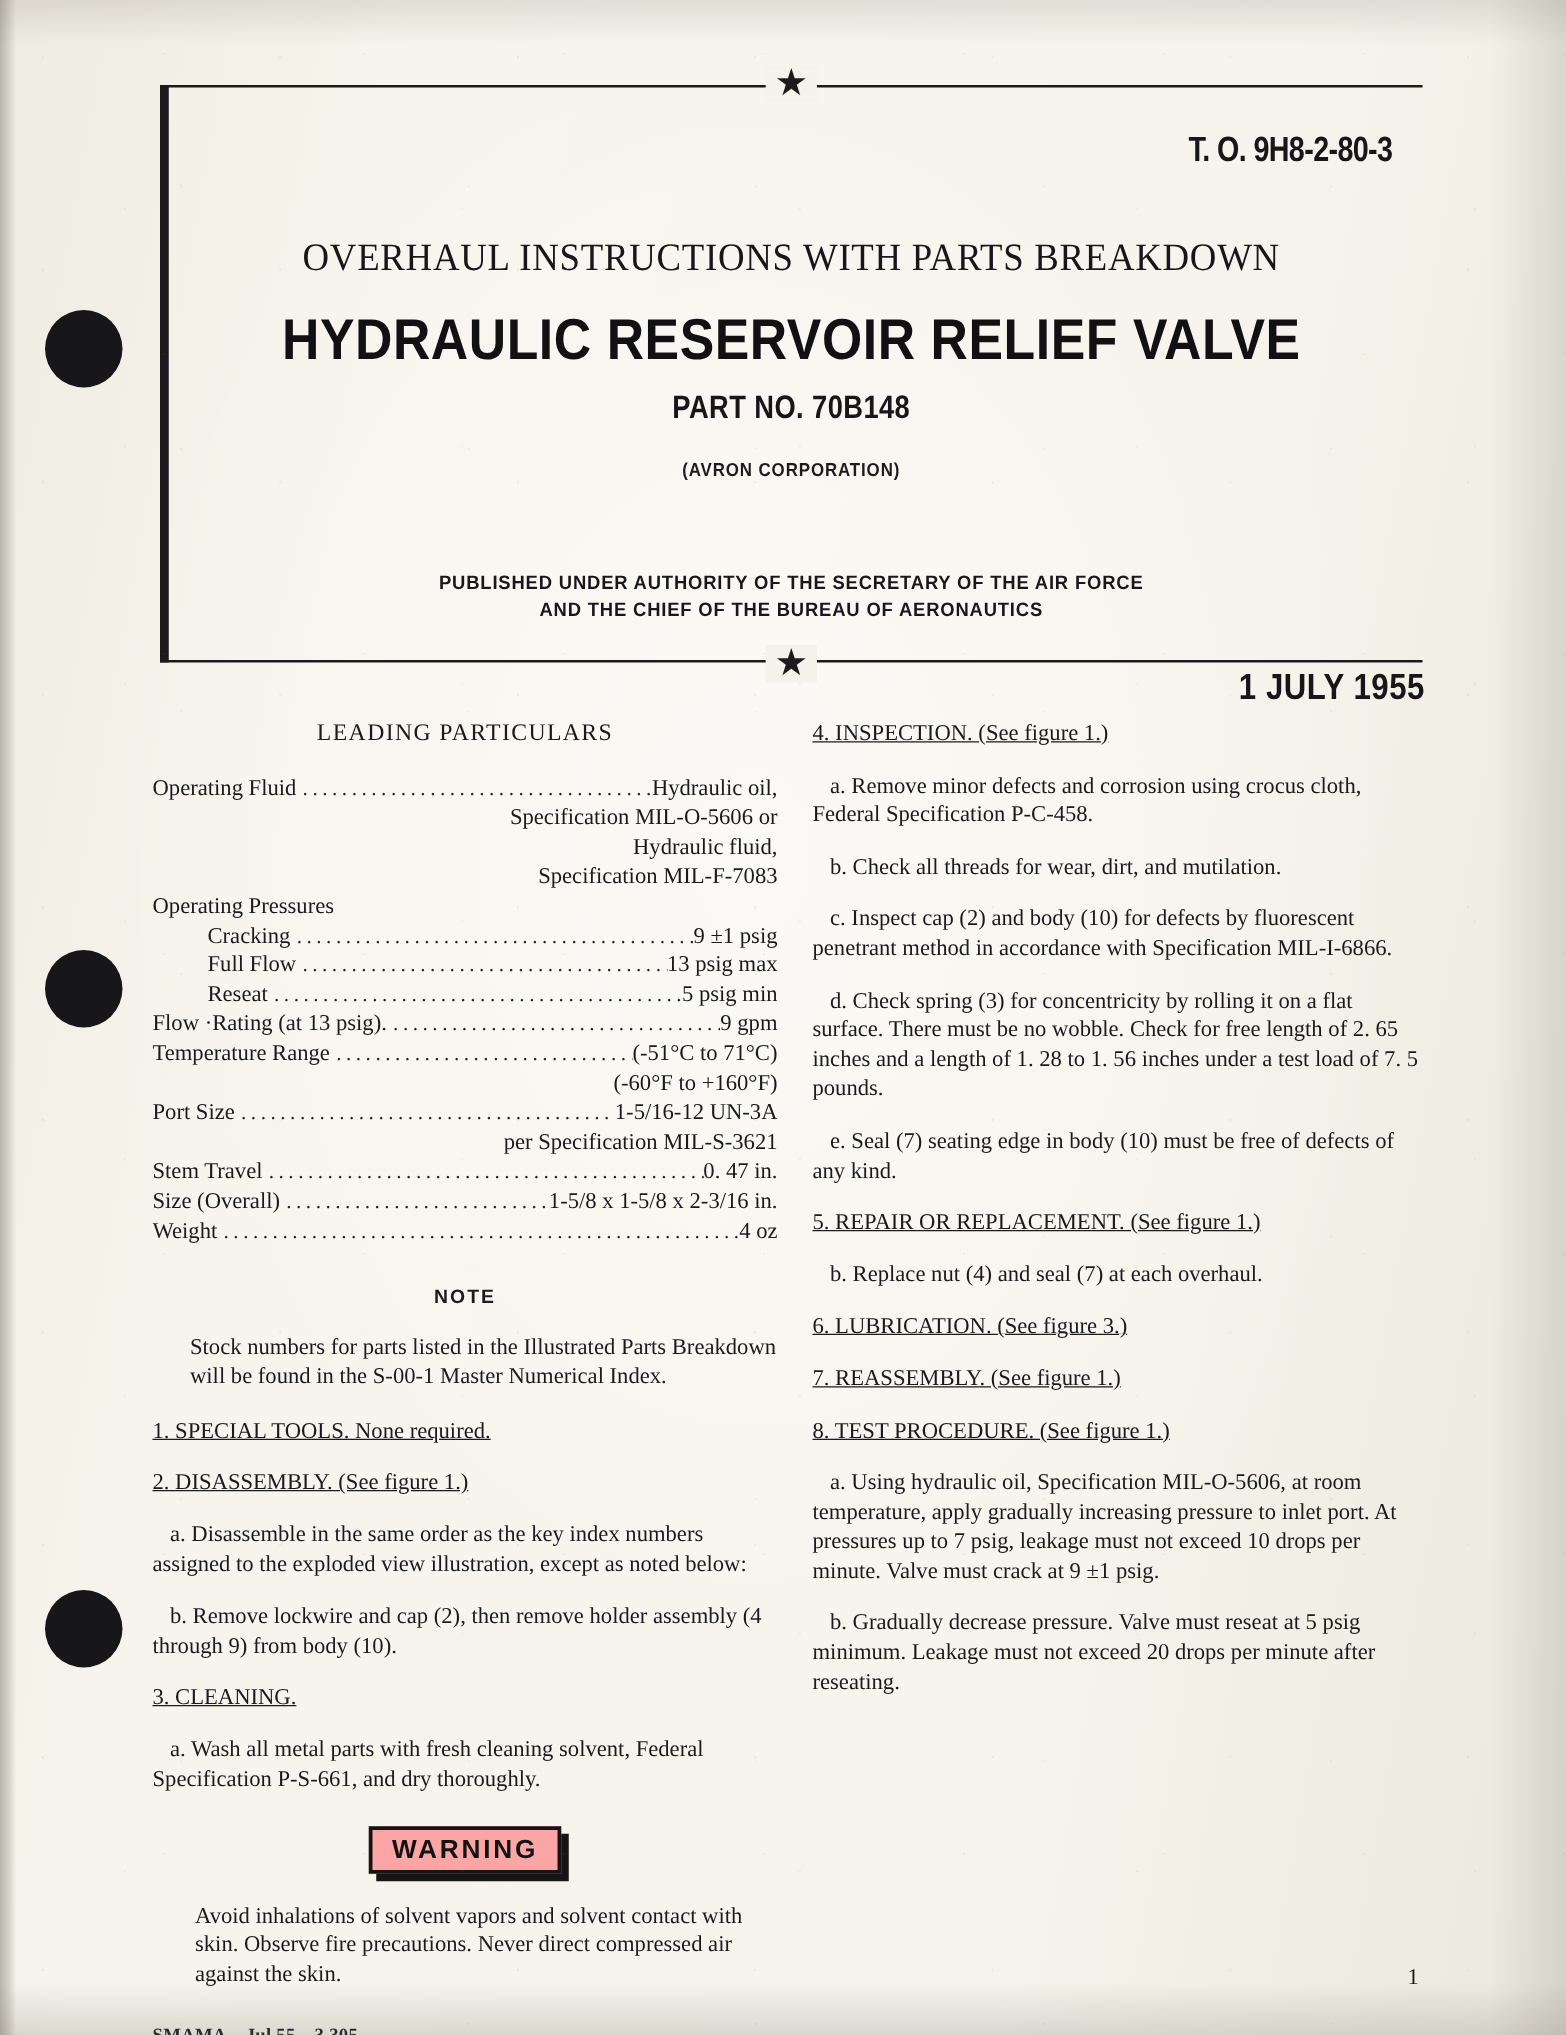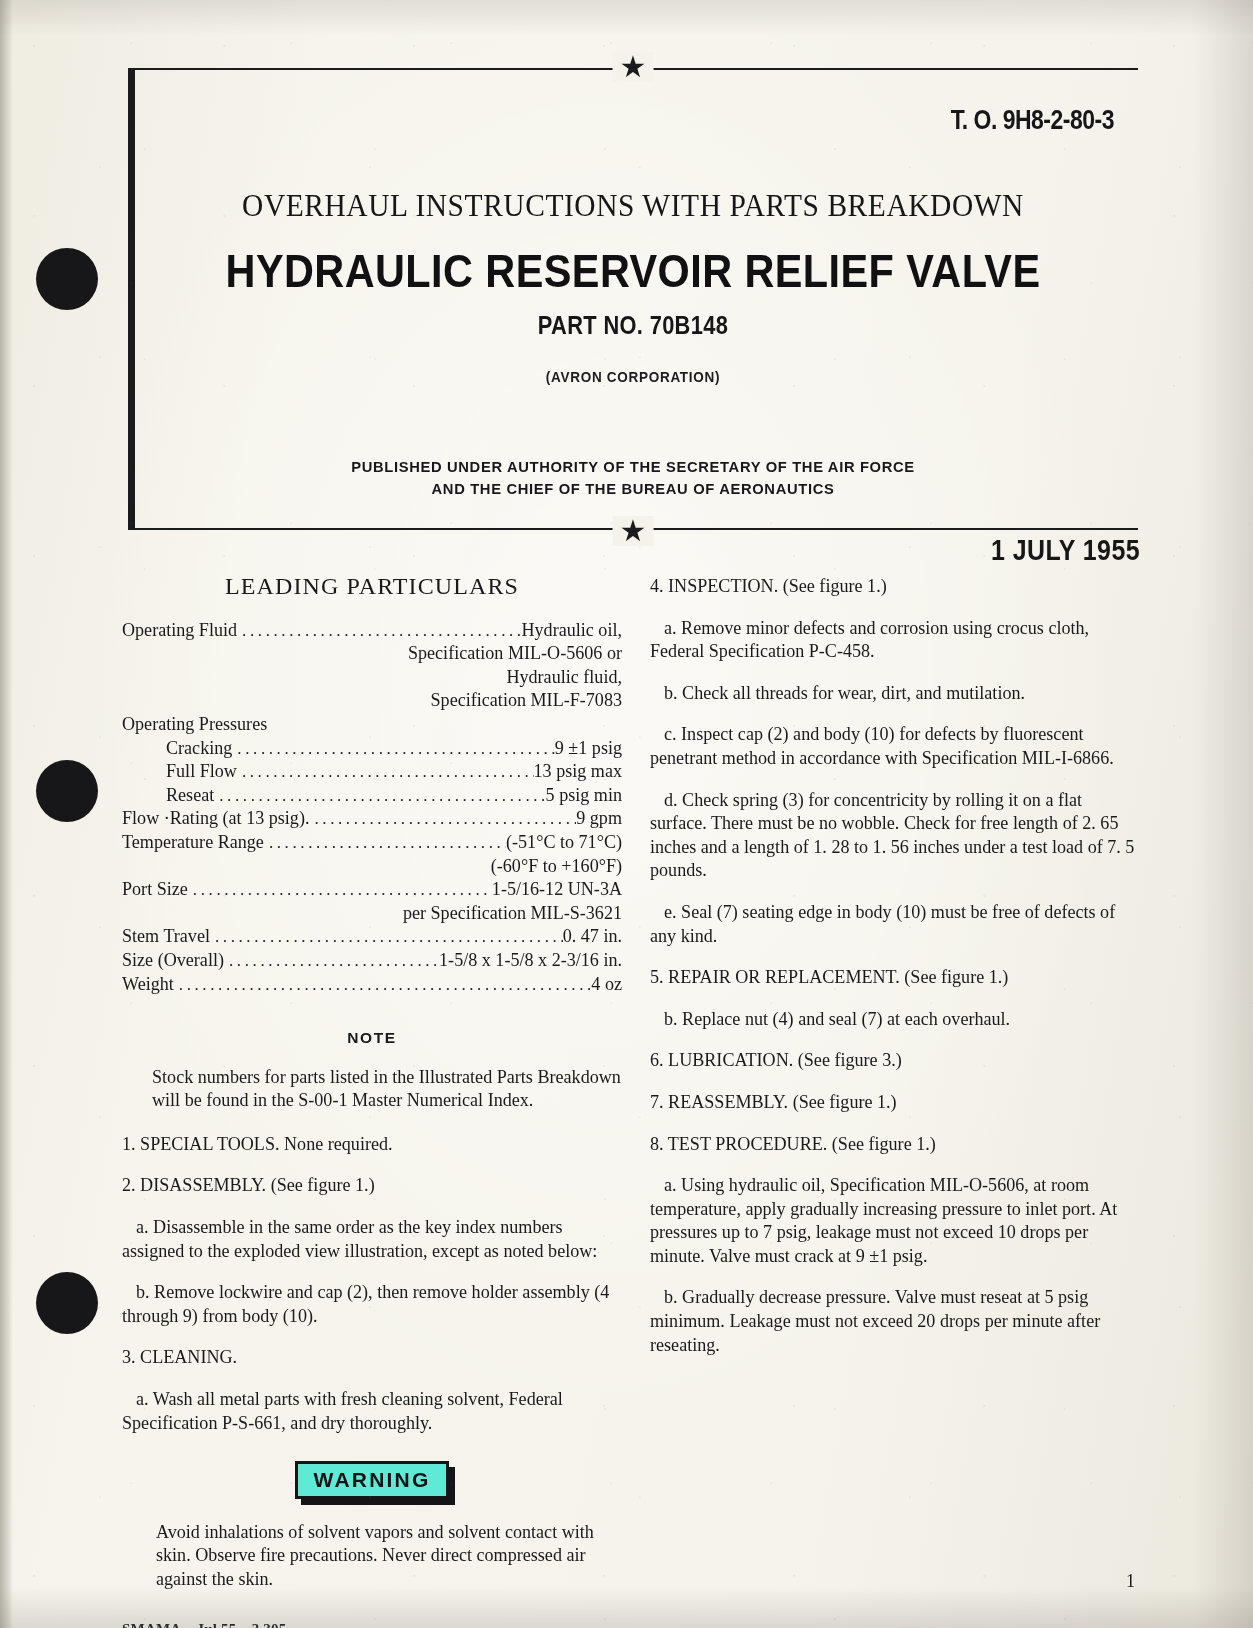--- a/index.html
+++ b/index.html
@@ -206,21 +206,21 @@
     font-size: 18.1px;
     line-height: 23.6px;
     color: #1a1a1d;
   }
   .col-left  { left: 122px;  width: 500px; }
   .col-right { left: 650px;  width: 492px; }
 
   .section-head {
     text-align: center;
     letter-spacing: 1.1px;
-    font-size: 24px;
+    font-size: 19px;
     margin-bottom: 20px;
   }
 
   
   .spec-list { margin: 0; padding: 0; }
   .spec-row {
     display: flex;
     align-items: baseline;
     white-space: nowrap;
     overflow: hidden;
@@ -253,39 +253,39 @@
   }
   .note-body {
     padding-left: 30px;
     margin-bottom: 20px;
   }
 
   p.para {
     margin: 0 0 18px 0;
     text-align: left;
   }
-  p.para.numbered { text-indent: 0; }
+  p.para.numbered { text-indent: 0; text-decoration: underline; }
   p.para.lettered { text-indent: 14px; }
 
   
   .warning-wrap {
     display: flex;
     justify-content: center;
     margin: 26px 0 22px 0;
   }
   .warning-badge {
     position: relative;
     border: 3px solid #151518;
     padding: 4px 16px 4px 16px;
     font-family: "Liberation Sans", "DejaVu Sans", sans-serif;
     font-weight: 700;
     font-size: 21px;
     letter-spacing: 2.2px;
     color: #131316;
-    background: #5eead4;
+    background: #fca5a5;
     box-shadow: 6px 6px 0 0 #151518;
   }
   .warning-text {
     padding-left: 34px;
     padding-right: 4px;
   }
 
   .imprint {
     margin-top: 26px;
     font-family: "Liberation Serif", "DejaVu Serif", serif;

